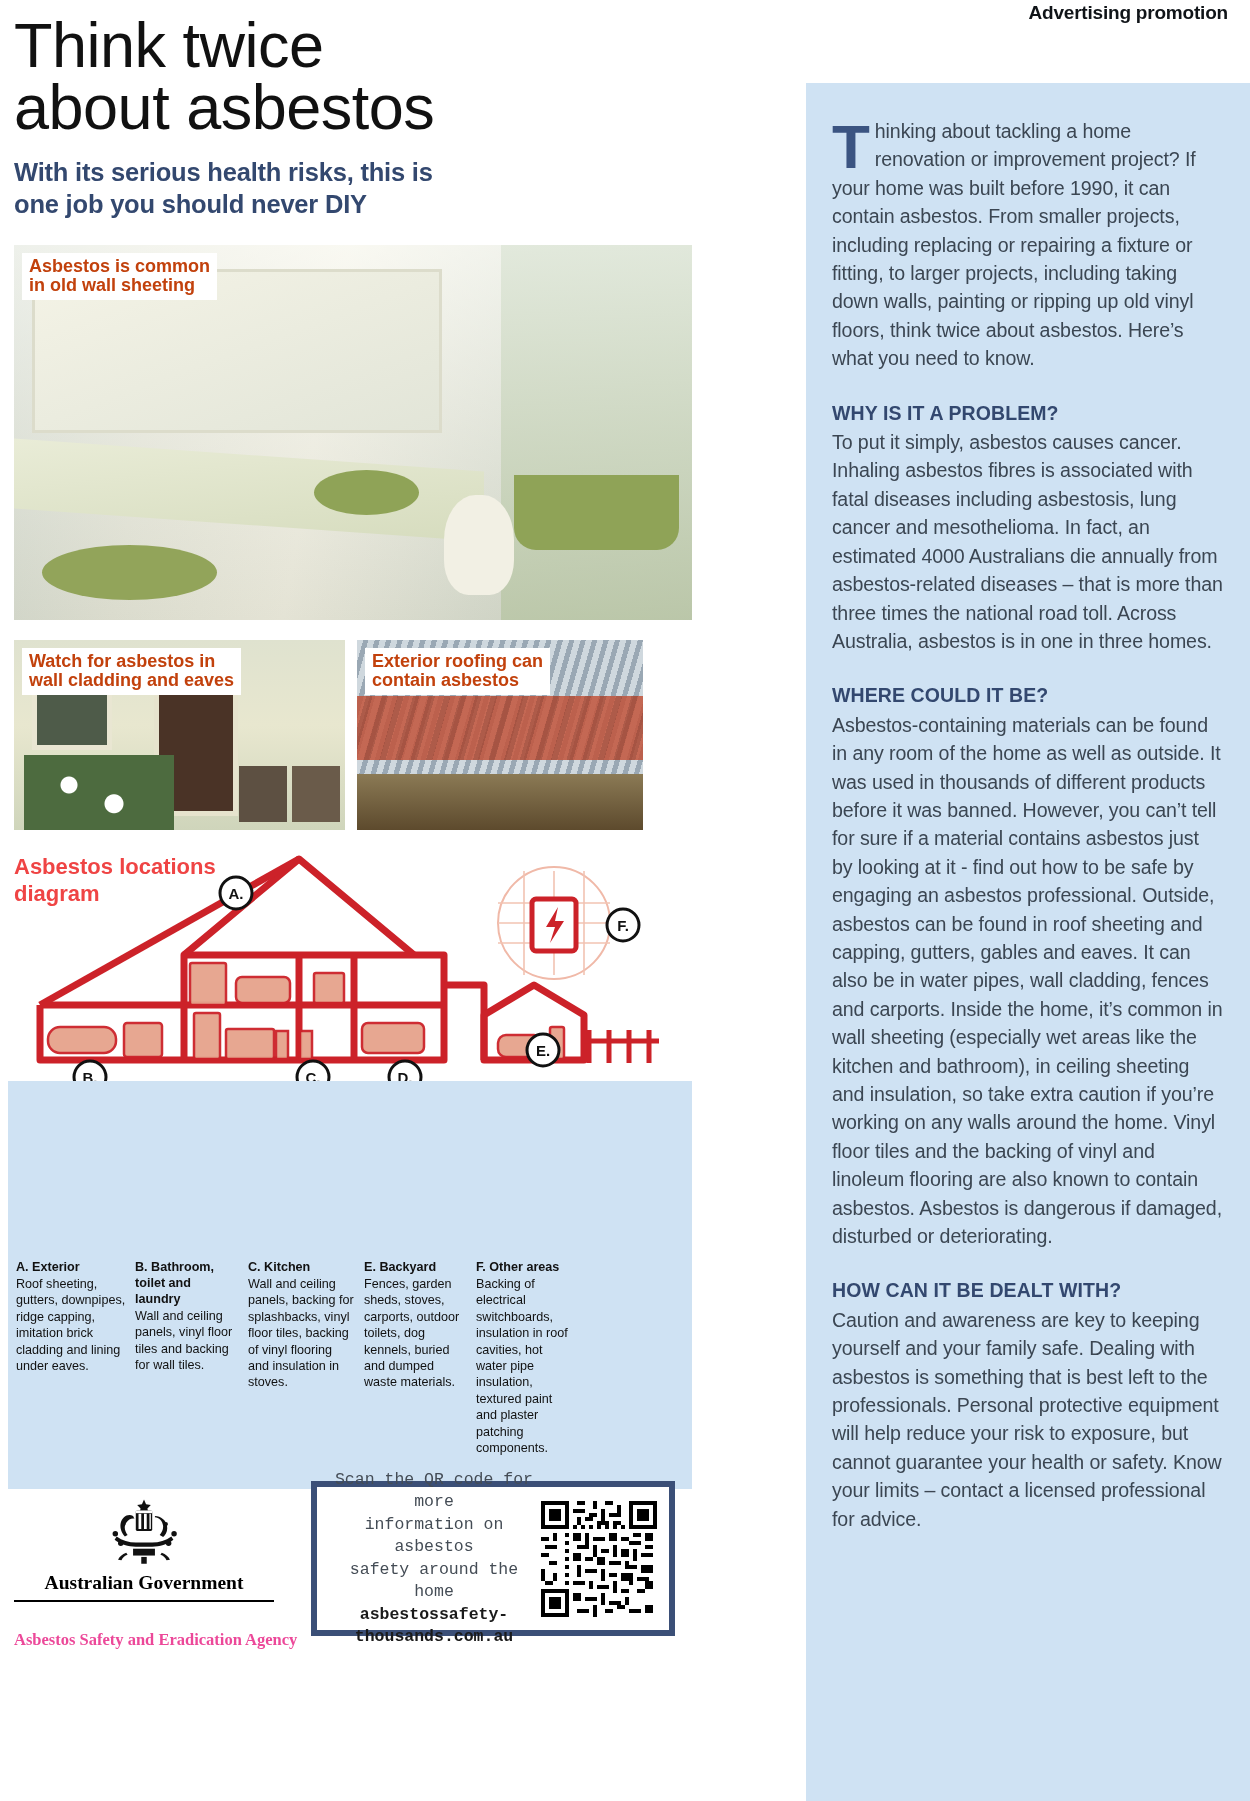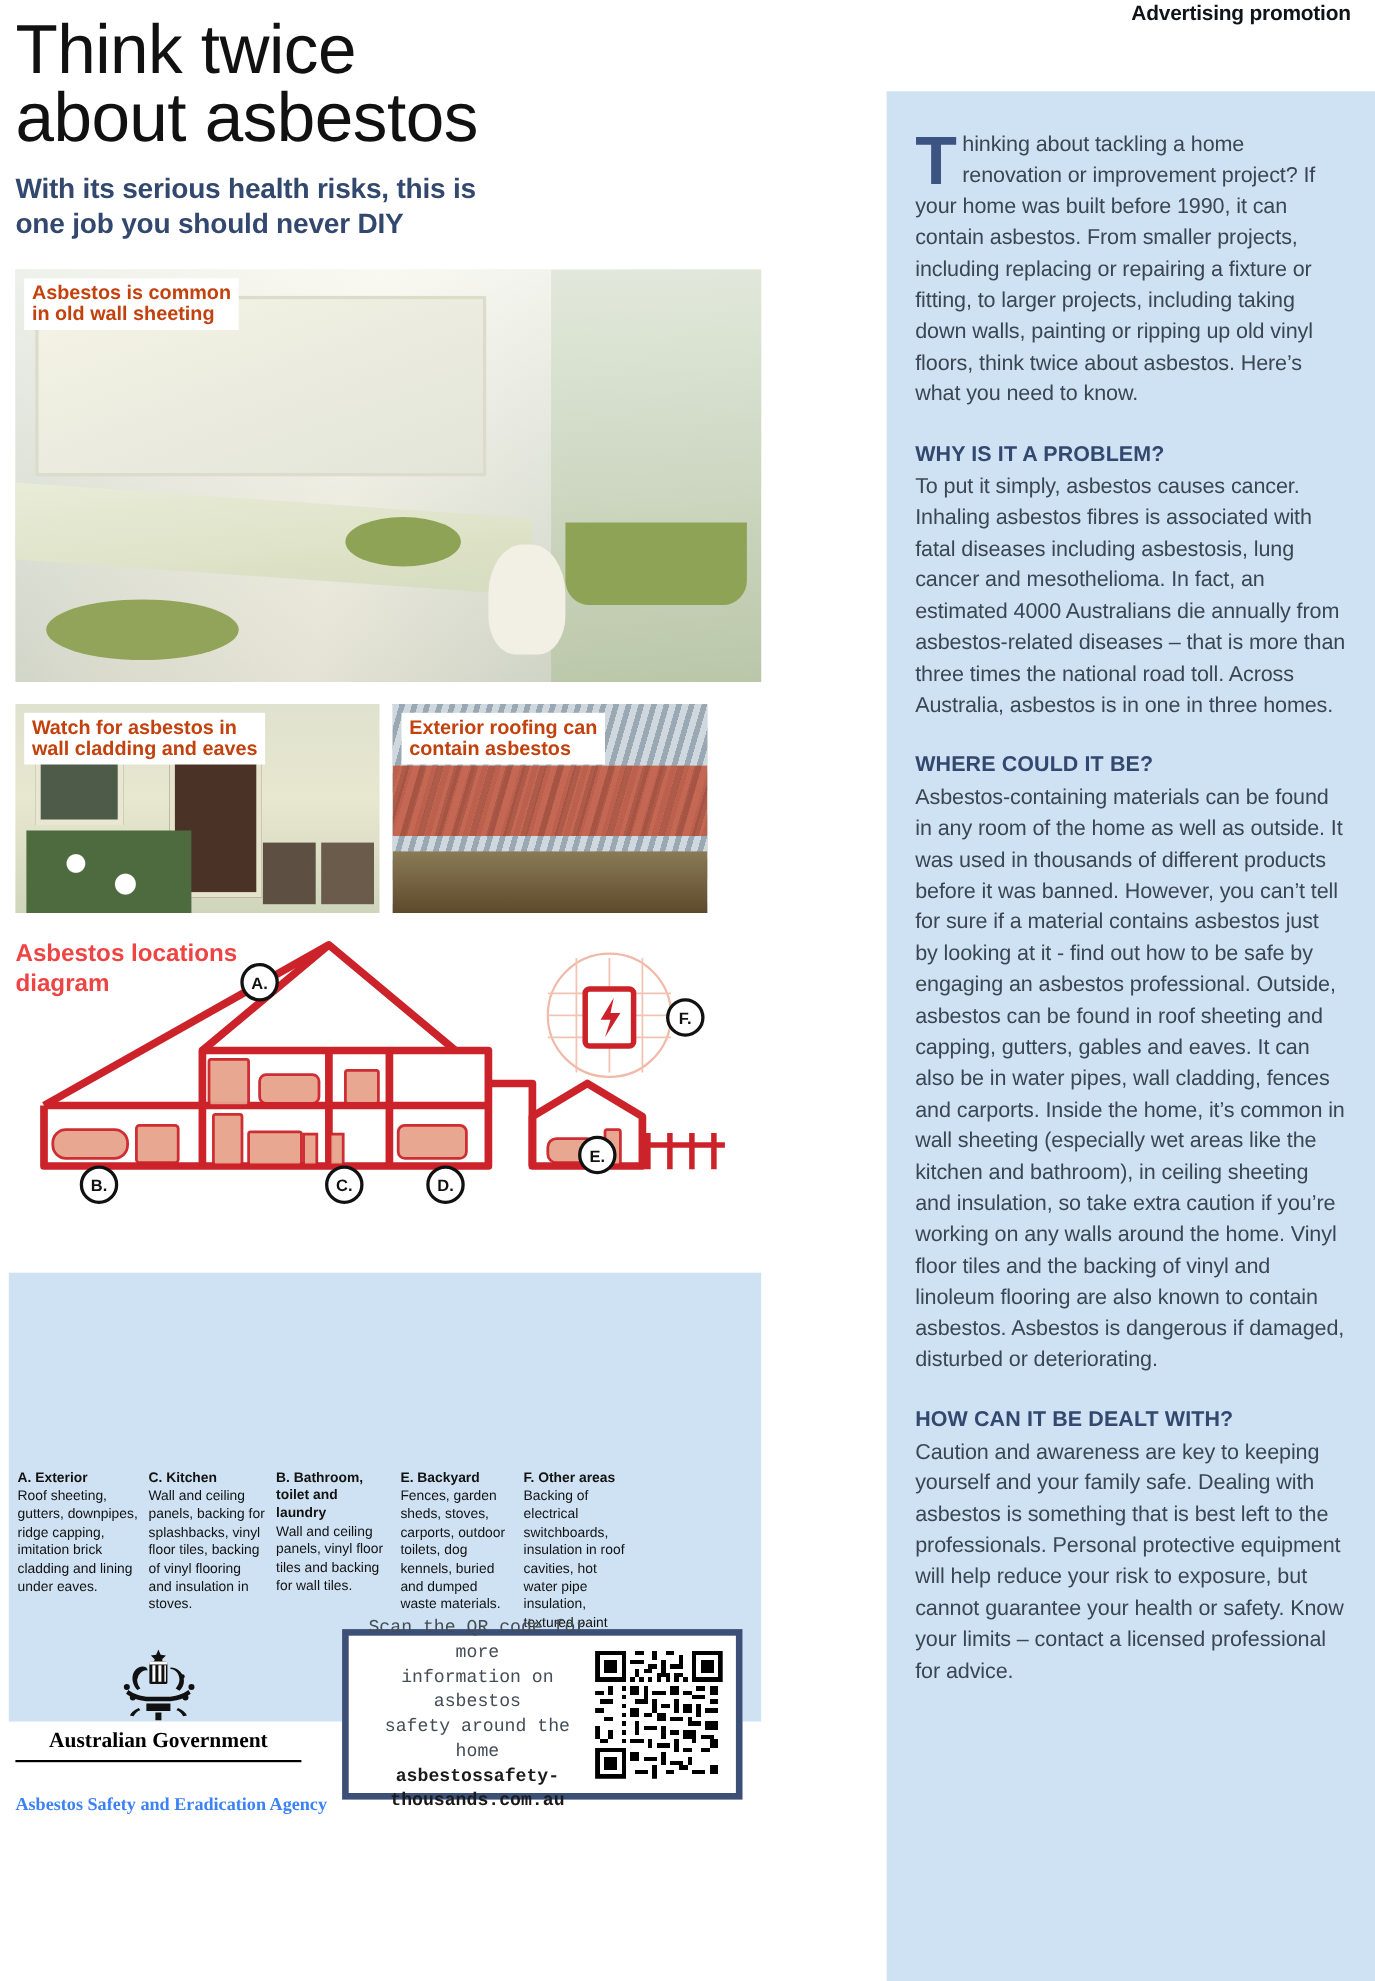--- a/index.html
+++ b/index.html
@@ -128,40 +128,40 @@
   
   .diagram-title {
     position: absolute; left: 14px; top: 853px;
     font-size: 22px; font-weight: bold; line-height: 27px; color: #ef4444;
   }
   #diagram { position: absolute; left: 14px; top: 845px; width: 678px; height: 270px; }
 
   
   .legend-panel {
     position: absolute;
-    left: 8px; top: 1157px;
+    left: 8px; top: 1081px;
     width: 684px; height: 408px;
     background: #cfe2f3;
   }
   .legend-grid {
     position: absolute; left: 8px; top: 178px;
     width: 676px;
     display: flex;
   }
   .legend-col { padding-right: 9px; }
   .legend-col .lc-title { font-size: 12.6px; font-weight: bold; color: #111; line-height: 16px; margin-bottom: 1px; }
   .legend-col .lc-body  { font-size: 12.6px; color: #111; line-height: 16.4px; }
 
   
   .footer { position: absolute; left: 0; top: 1480px; width: 700px; height: 200px; }
   .crest-block { position: absolute; left: 14px; top: 18px; width: 260px; text-align: center; }
   .crest { width: 82px; height: 70px; margin: 0 auto; display:block; }
   .gov-name { font-family: "Liberation Serif", serif; font-weight: bold; font-size: 19.5px; color:#000; margin-top:4px; }
   .rule { height: 1.5px; background:#000; margin: 6px 0 5px 0; }
-  .agency-name { font-family: "Liberation Serif", serif; font-weight: bold; font-size: 16.5px; color:#3b82f6; white-space: nowrap; margin-top: 28px; }
+  .agency-name { font-family: "Liberation Serif", serif; font-weight: bold; font-size: 16.5px; color:#ec4899; white-space: nowrap; margin-top: 28px; }
 
   .qr-box {
     position: absolute; left: 311px; top: 1px;
     width: 364px; height: 155px;
     border: 6px solid #3b4f77;
     background: #fff;
     display: flex; align-items: center;
   }
   .qr-text {
     flex: 1;
@@ -309,27 +309,27 @@
       <text x="609" y="86" text-anchor="middle" font-family="Liberation Sans, sans-serif" font-size="15" font-weight="bold" fill="#111">F.</text>
     </g>
   </svg>
 
   <div class="legend-panel">
     <div class="legend-grid">
       <div class="legend-col" style="width:119px">
         <div class="lc-title">A. Exterior</div>
         <div class="lc-body">Roof sheeting, gutters, downpipes, ridge capping, imitation brick cladding and lining under eaves.</div>
       </div>
+      <div class="legend-col" style="width:113px">
+        <div class="lc-title">B. Bathroom, toilet and laundry</div>
+        <div class="lc-body">Wall and ceiling panels, vinyl floor tiles and backing for wall tiles.</div>
+      </div>
       <div class="legend-col" style="width:116px">
         <div class="lc-title">C. Kitchen</div>
         <div class="lc-body">Wall and ceiling panels, backing for splashbacks, vinyl floor tiles, backing of vinyl flooring and insulation in stoves.</div>
-      </div>
-      <div class="legend-col" style="width:113px">
-        <div class="lc-title">B. Bathroom, toilet and laundry</div>
-        <div class="lc-body">Wall and ceiling panels, vinyl floor tiles and backing for wall tiles.</div>
       </div>
       <div class="legend-col" style="width:112px">
         <div class="lc-title">E. Backyard</div>
         <div class="lc-body">Fences, garden sheds, stoves, carports, outdoor toilets, dog kennels, buried and dumped waste materials.</div>
       </div>
       <div class="legend-col" style="width:104px">
         <div class="lc-title">F. Other areas</div>
         <div class="lc-body">Backing of electrical switchboards, insulation in roof cavities, hot water pipe insulation, textured paint and plaster patching components.</div>
       </div>
     </div>

